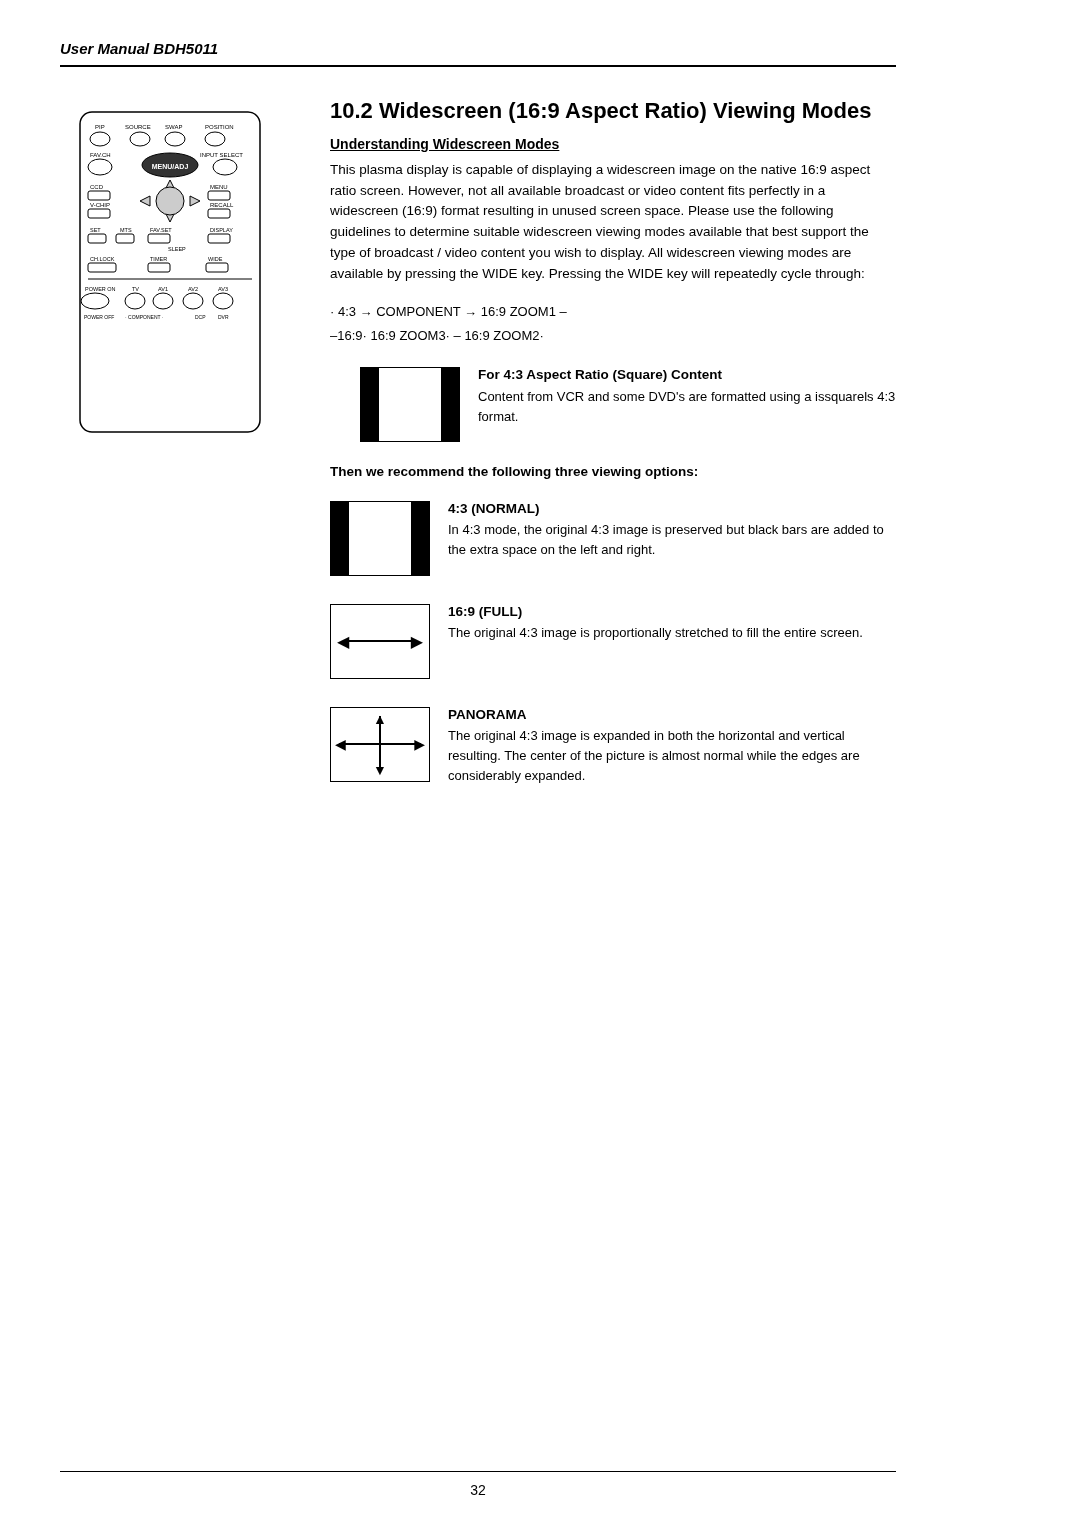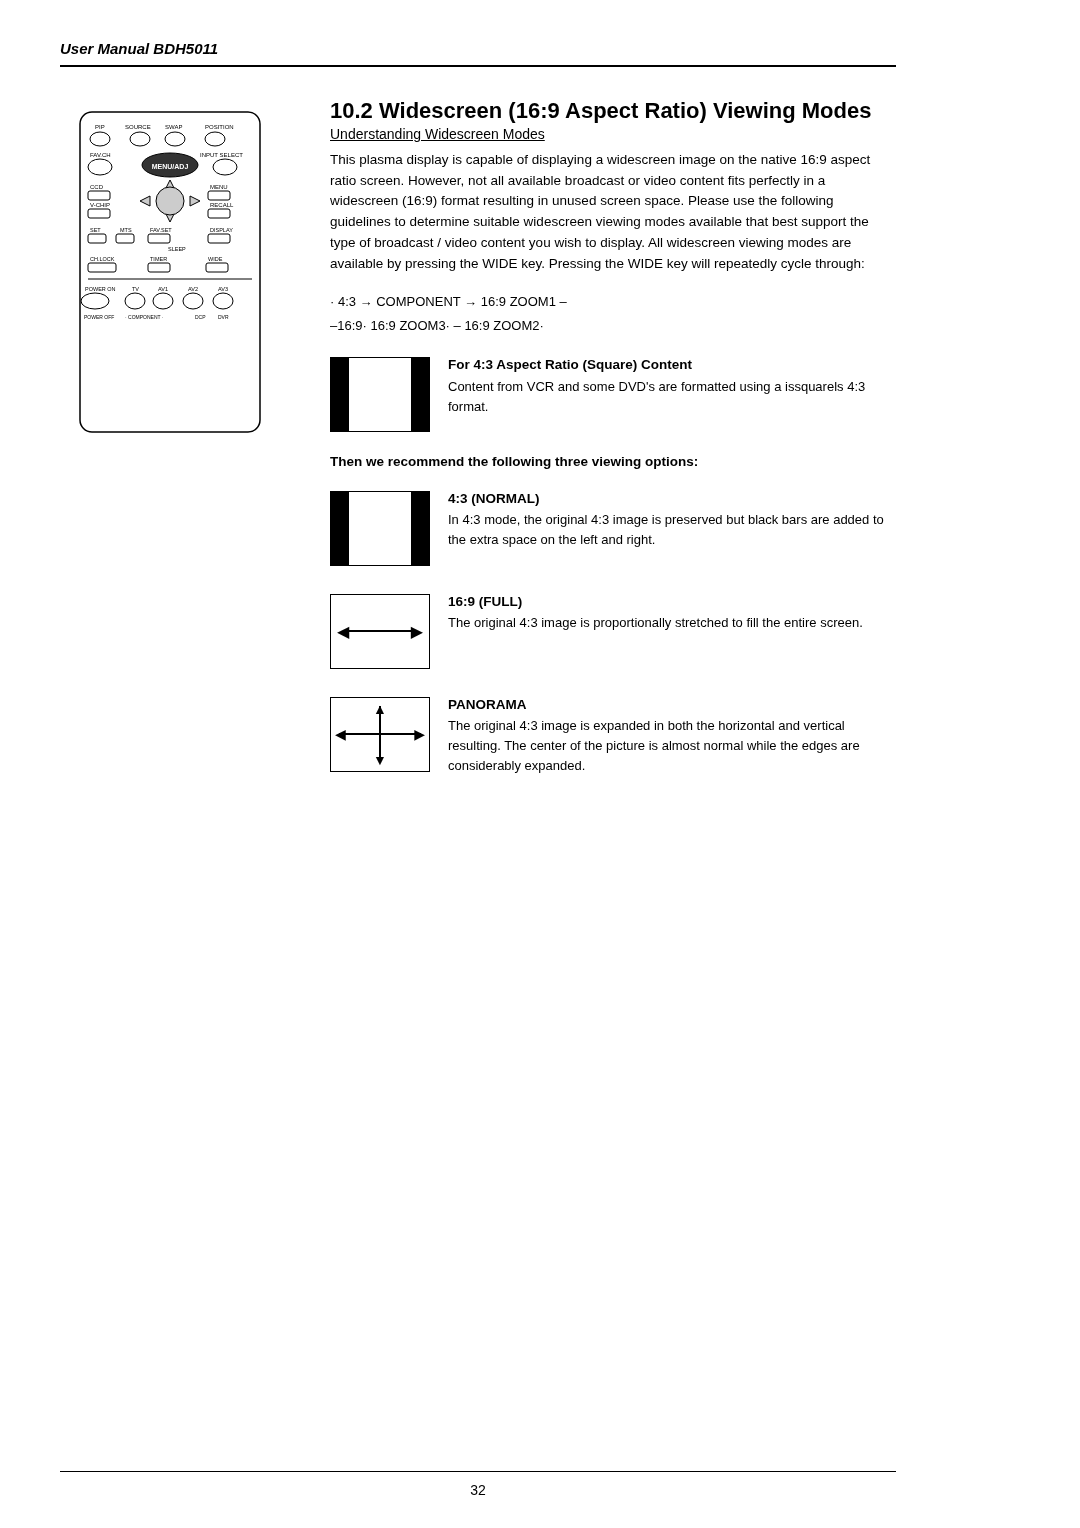--- a/index.html
+++ b/index.html
@@ -48,27 +48,27 @@
 
     
     .right-column {
       flex: 1;
     }
 
     
     .section-title {
       font-size: 22px;
       font-weight: bold;
-      margin-bottom: 0;
+      margin-bottom: 10px;
       line-height: 1.3;
     }
 
     .section-subtitle {
       font-size: 14px;
-      font-weight: normal;
+      font-weight: bold;
       text-decoration: underline;
       margin-bottom: 8px;
     }
 
     .body-text {
       font-size: 13.5px;
       line-height: 1.55;
       margin-bottom: 12px;
     }
 
@@ -219,20 +219,21 @@
     .for43-desc {
       font-size: 13px;
       line-height: 1.55;
     }
 
     .for43-section {
       display: flex;
       align-items: flex-start;
       gap: 18px;
       margin-bottom: 20px;
+      margin-left: 30px;
     }
   </style>
 </head>
 <body>
 
 <div class="page-container">
 
   <div class="header">
     <span class="header-title">User Manual BDH5011</span>
   </div>

